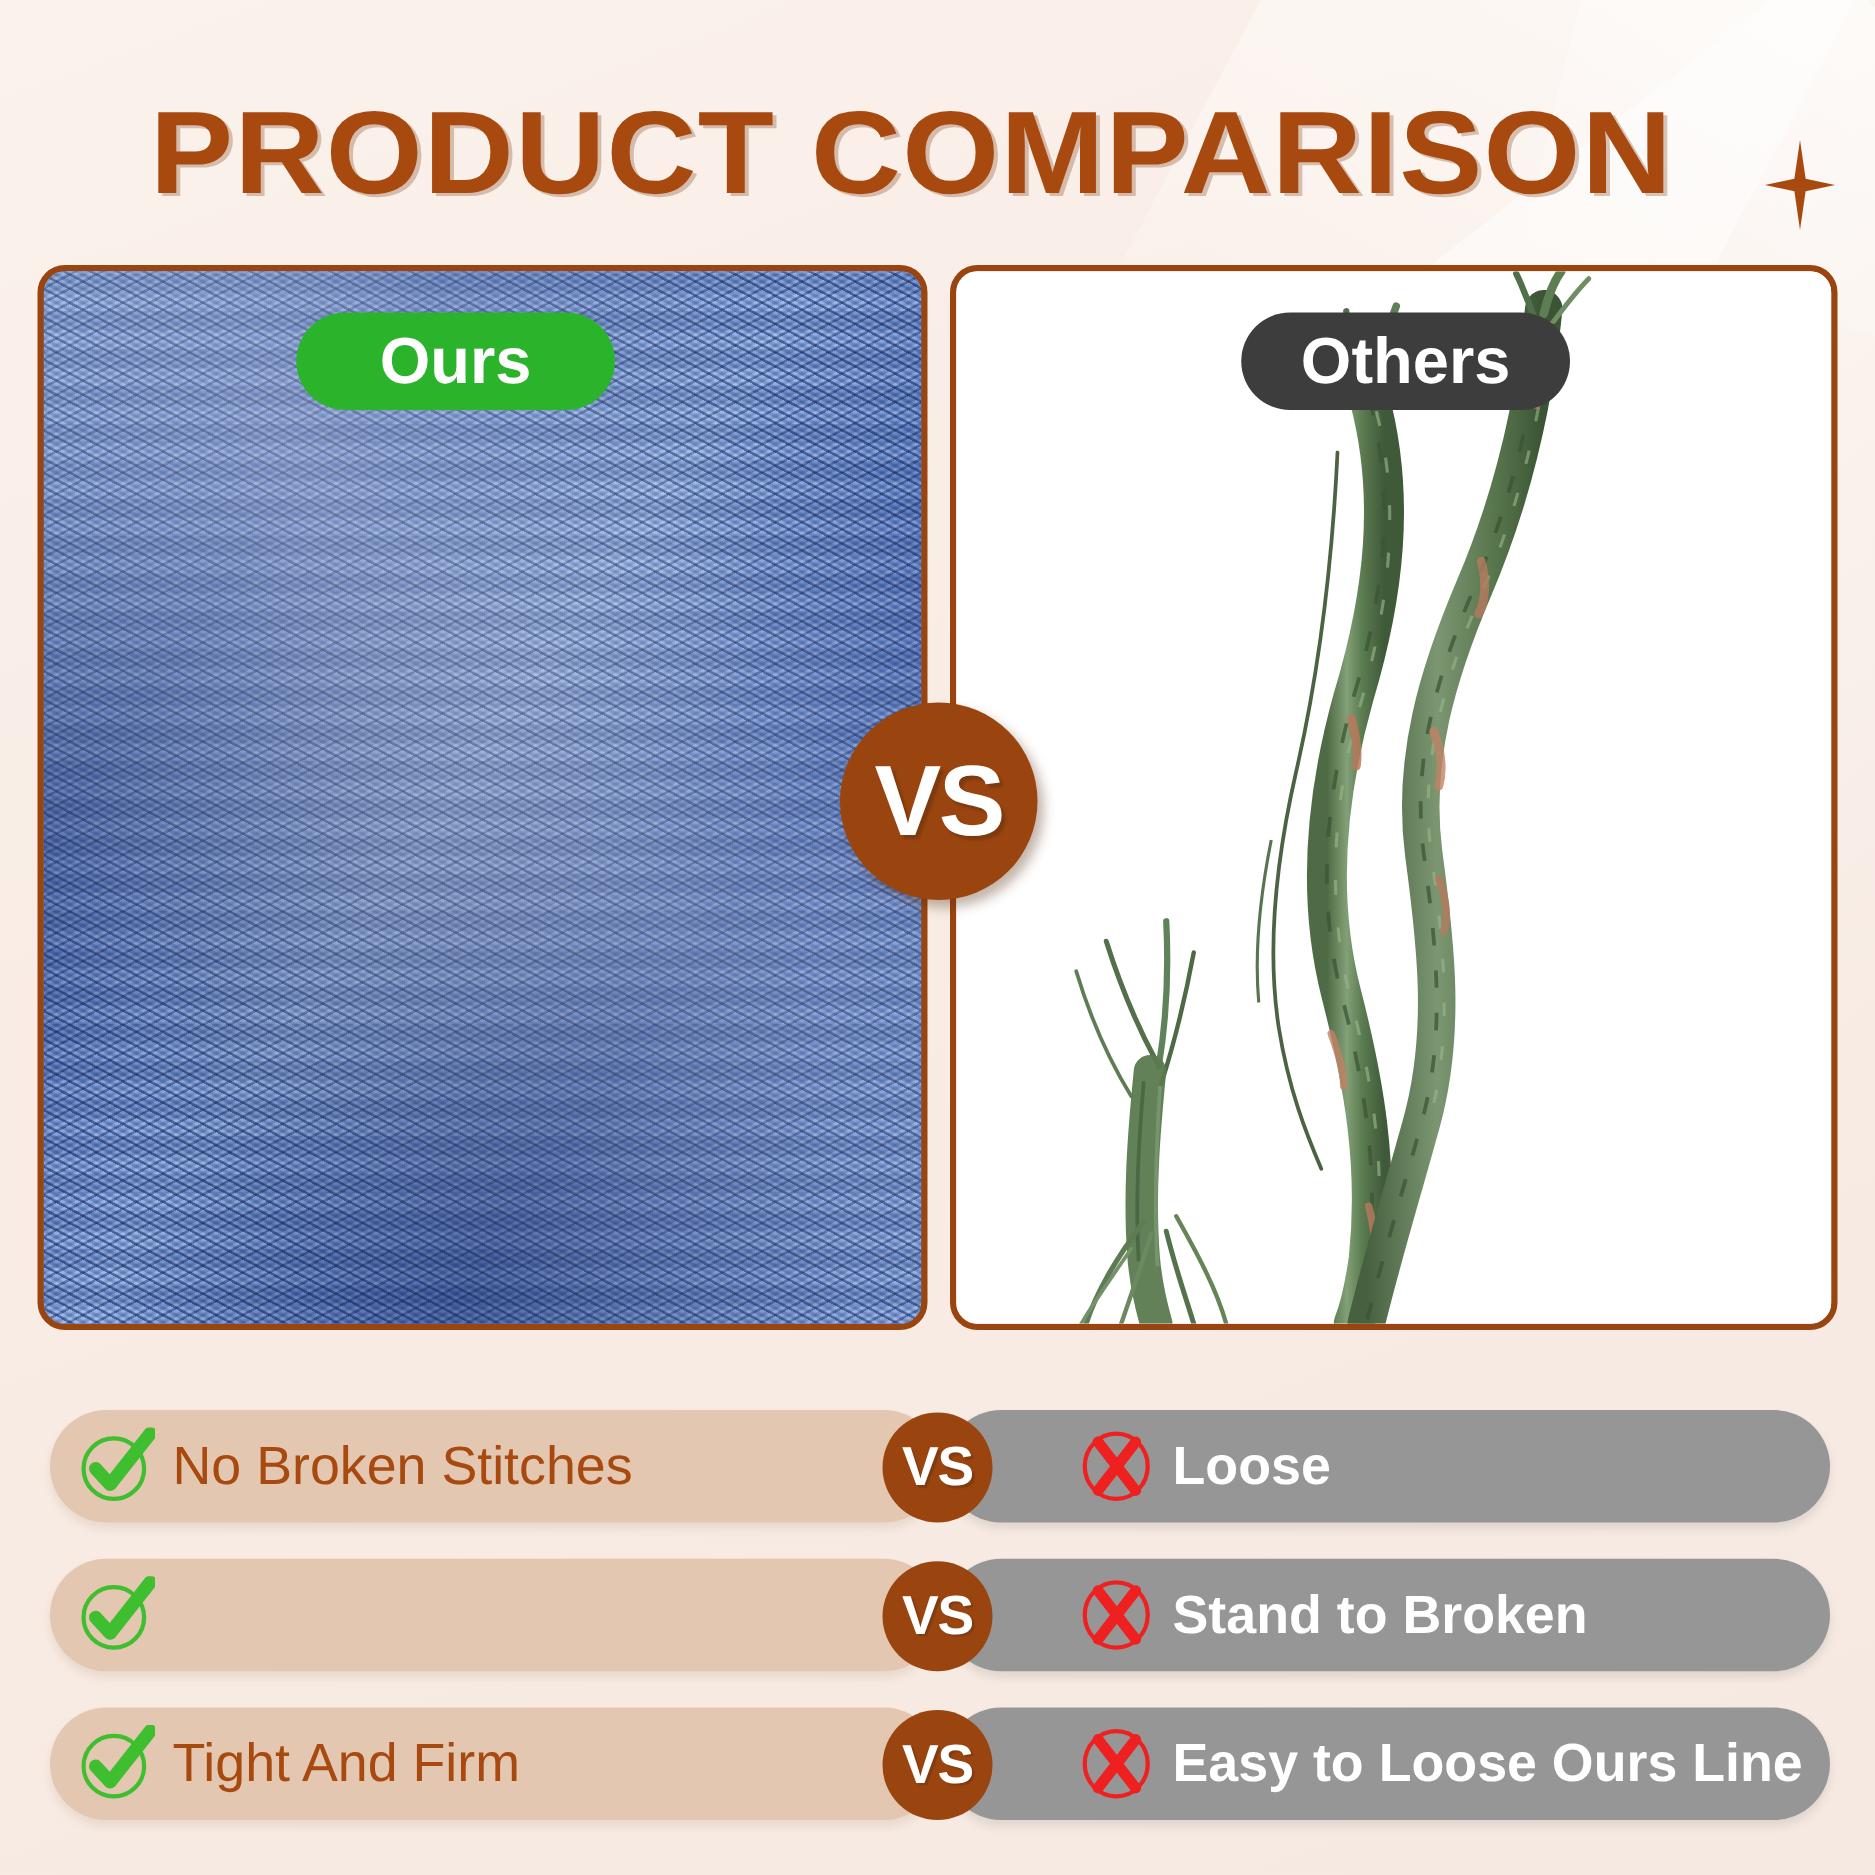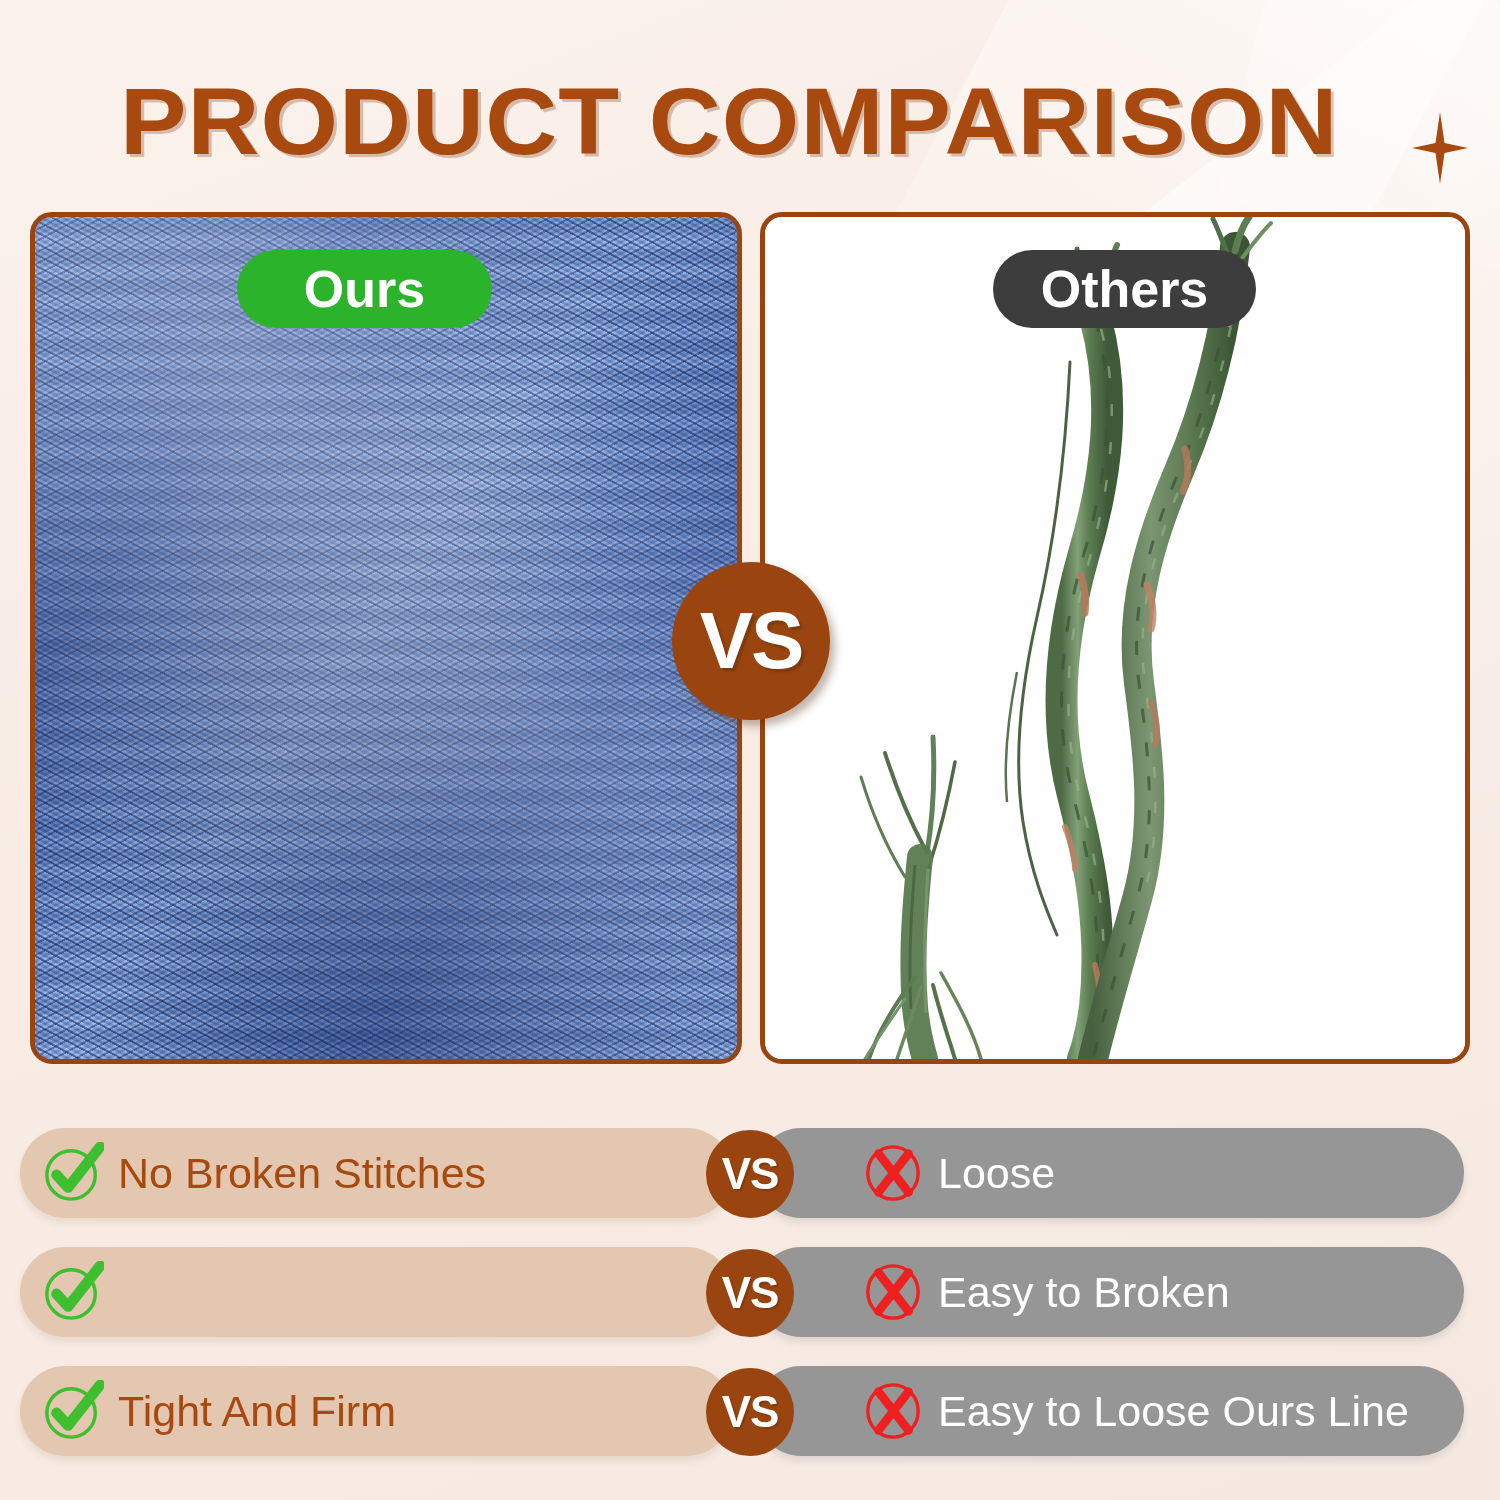--- a/index.html
+++ b/index.html
@@ -198,21 +198,21 @@
     top: 1128px;
     width: 1500px;
   }
   .cmp-row {
     position: relative;
     height: 90px;
     margin-bottom: 29px;
   }
   .row-left {
     position: absolute;
-    left: 20px;
+    left: 40px;
     top: 0;
     width: 712px;
     height: 90px;
     background: #e3c7b1;
     border-radius: 45px;
     display: flex;
     align-items: center;
     box-shadow: 0 5px 7px rgba(150,110,80,0.14);
   }
   .row-right {
@@ -238,21 +238,21 @@
     font-size: 43px;
     font-family: "Liberation Sans", sans-serif;
     white-space: nowrap;
   }
   .row-left .row-text {
     color: #a8490f;
     font-weight: normal;
   }
   .row-right .row-text {
     color: #ffffff;
-    font-weight: normal;
+    font-weight: bold;
   }
   .row-vs {
     position: absolute;
     left: 706px;
     top: 2px;
     width: 88px;
     height: 88px;
     border-radius: 50%;
     background: #9a4510;
     display: flex;
@@ -390,21 +390,21 @@
           <path d="M15 34 L27 47 L60 5" fill="none" stroke="#3fbf2f" stroke-width="11" stroke-linecap="round" stroke-linejoin="round"></path>
         </svg>
       </div>
       <div class="row-vs">VS</div>
       <div class="row-right">
         <svg class="mark-icon" viewBox="0 0 64 64" style="margin-left:106px;">
           <ellipse cx="32" cy="32" rx="26" ry="27" fill="none" stroke="#ee2020" stroke-width="3.5"></ellipse>
           <path d="M17 12 L48 52" fill="none" stroke="#ee2020" stroke-width="9" stroke-linecap="round"></path>
           <path d="M48 12 L17 52" fill="none" stroke="#ee2020" stroke-width="9" stroke-linecap="round"></path>
         </svg>
-        <span class="row-text">Easy to Broken</span>
+        <span class="row-text">Stand to Broken</span>
       </div>
     </div>
 
     <div class="cmp-row">
       <div class="row-left">
         <svg class="mark-icon" viewBox="0 0 64 64">
           <ellipse cx="30" cy="34" rx="25" ry="25" fill="none" stroke="#3fbf2f" stroke-width="3.5"></ellipse>
           <path d="M15 34 L27 47 L60 5" fill="none" stroke="#3fbf2f" stroke-width="11" stroke-linecap="round" stroke-linejoin="round"></path>
         </svg>
         <span class="row-text">Tight And Firm</span>

